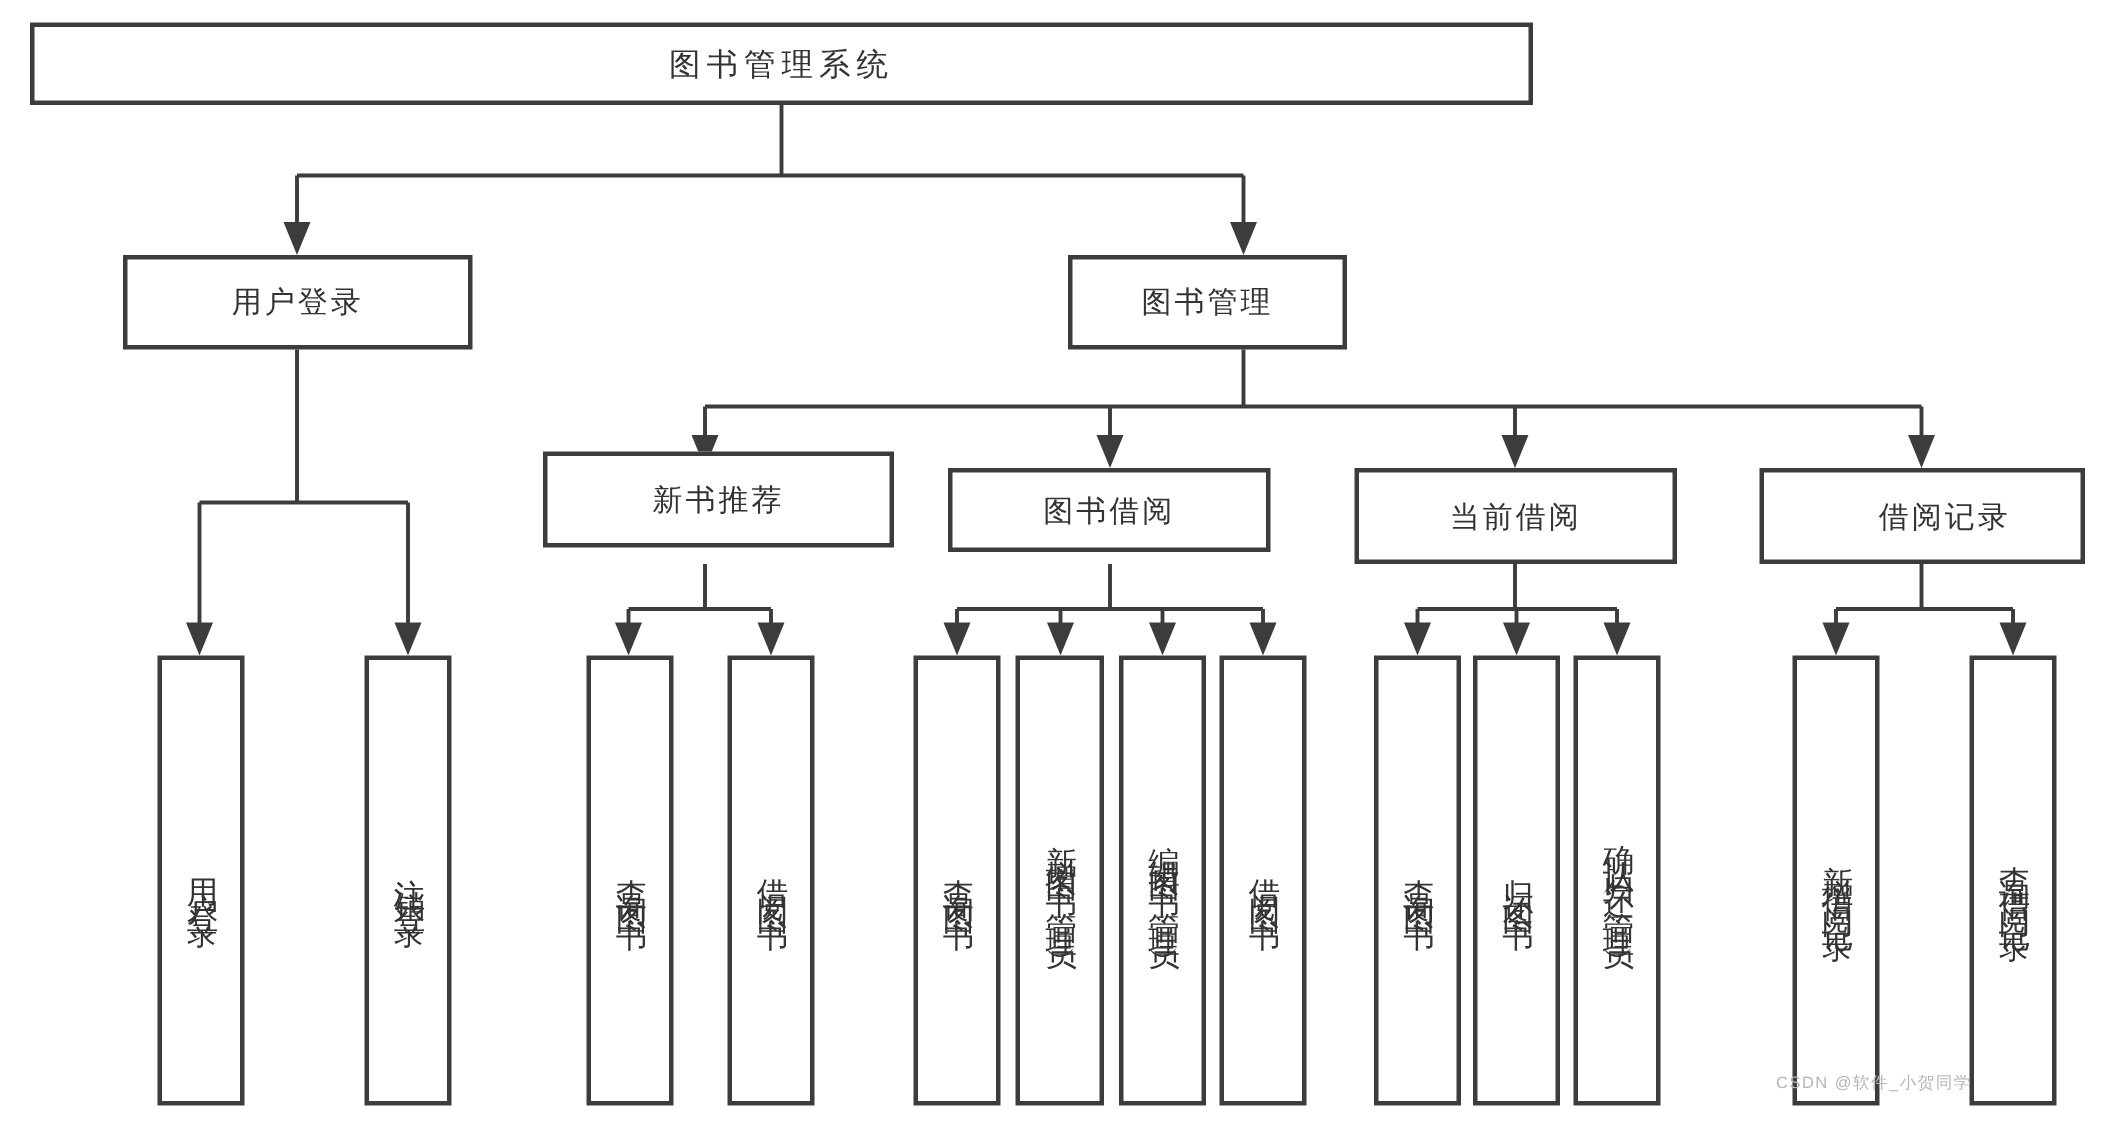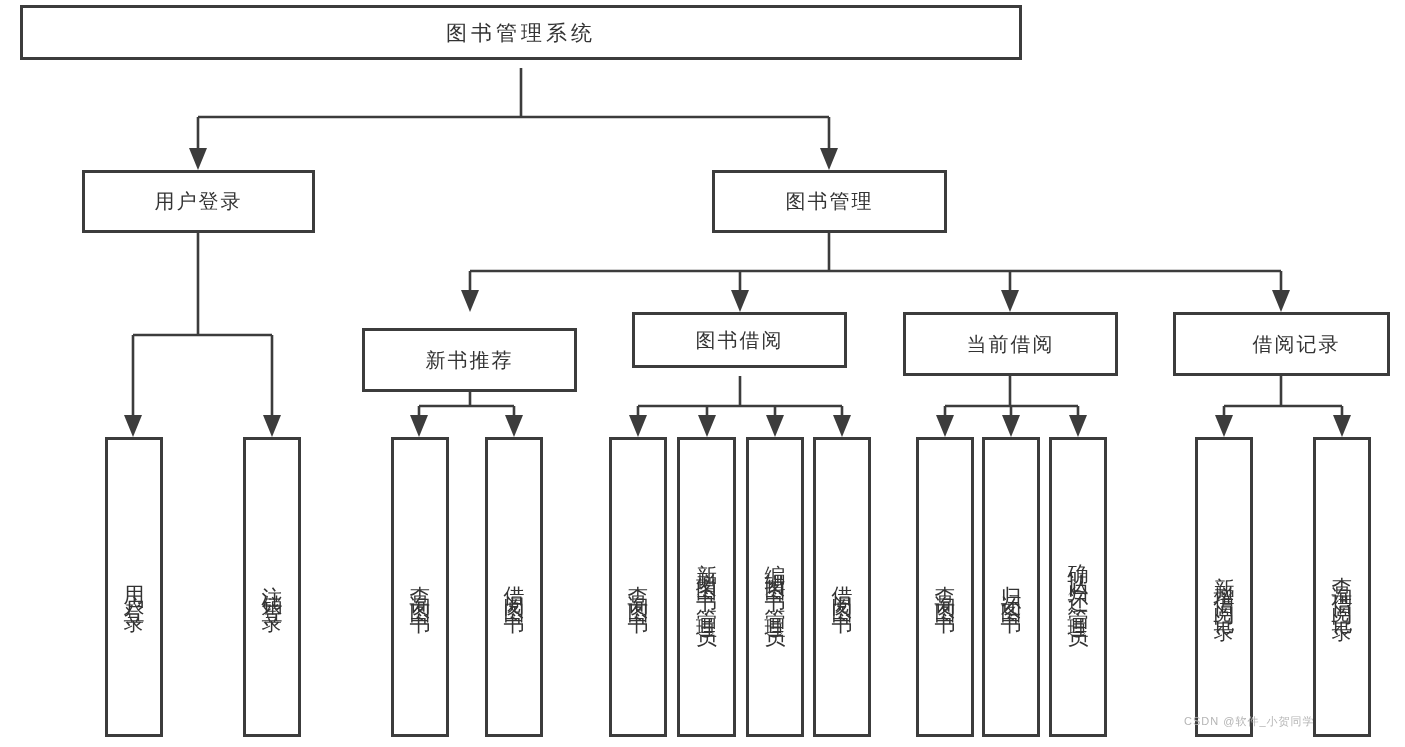--- a/index.html
+++ b/index.html
@@ -98,32 +98,32 @@
     <polygon points="698,415 716,415 707,437"></polygon>
     <polygon points="766,415 784,415 775,437"></polygon>
     <polygon points="833,415 851,415 842,437"></polygon>
     <polygon points="936,415 954,415 945,437"></polygon>
     <polygon points="1002,415 1020,415 1011,437"></polygon>
     <polygon points="1069,415 1087,415 1078,437"></polygon>
     <polygon points="1215,415 1233,415 1224,437"></polygon>
     <polygon points="1333,415 1351,415 1342,437"></polygon>
   </svg>
 
-  <div class="box hbox rootbox" style="left:20px;top:5px;width:1002px;height:55px;justify-content:center;">
+  <div class="box hbox rootbox" style="left:20px;top:15px;width:1002px;height:55px;justify-content:center;">
     <span>图书管理系统</span>
   </div>
 
   <div class="box hbox" style="left:82px;top:170px;width:233px;height:63px;">
     <span>用户登录</span>
   </div>
-  <div class="box hbox" style="left:712px;top:170px;width:235px;height:63px;">
+  <div class="box hbox" style="left:712px;top:170px;width:186px;height:63px;">
     <span>图书管理</span>
   </div>
 
-  <div class="box hbox" style="left:362px;top:328px;width:215px;height:64px;">
+  <div class="box hbox" style="left:362px;top:301px;width:234px;height:64px;">
     <span>新书推荐</span>
   </div>
   <div class="box hbox" style="left:632px;top:312px;width:215px;height:56px;">
     <span>图书借阅</span>
   </div>
   <div class="box hbox" style="left:903px;top:312px;width:215px;height:64px;">
     <span>当前借阅</span>
   </div>
   <div class="box hbox" style="left:1173px;top:312px;width:217px;height:64px;padding-left:30px;">
     <span>借阅记录</span>

